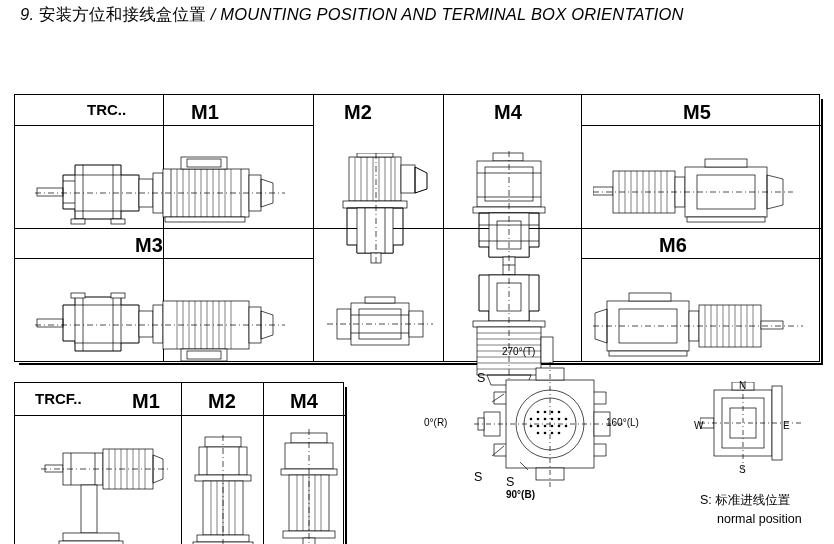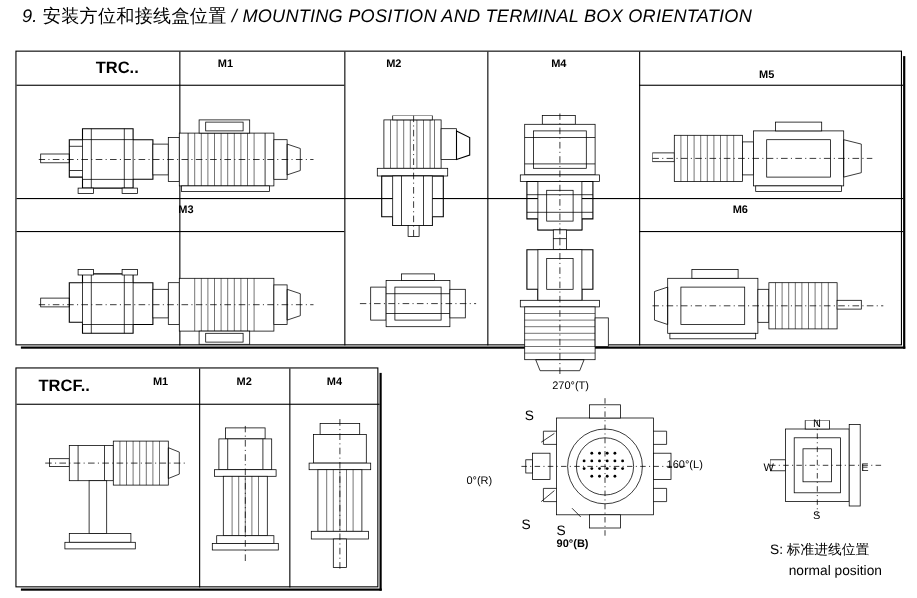--- a/index.html
+++ b/index.html
@@ -8,33 +8,33 @@
     font-family:"Liberation Sans", sans-serif;
     color:#000;position:relative;overflow:hidden;
   }
   .title{
     position:absolute;left:20px;top:4px;width:822px;
     font-size:16.5px;font-weight:normal;font-style:italic;
     letter-spacing:.2px;white-space:nowrap;
   }
   .title .cn{font-family:"DejaVu Sans", sans-serif;font-style:normal;}
   
-  .panel{position:absolute;border:1px solid #000;box-sizing:border-box;background:#fff;}
+  .panel{position:absolute;border:1px solid #000;box-sizing:border-box;background:#fff;margin-top:48px;}
   .panel.shadow::after{
     content:"";position:absolute;left:4px;top:4px;right:-4px;bottom:-4px;
     border-right:2px solid #000;border-bottom:2px solid #000;
     z-index:-1;
   }
   #panel-top{left:14px;top:46px;width:806px;height:268px;}
   #panel-bottom{left:14px;top:334px;width:330px;height:200px;}
   .vline,.hline{position:absolute;background:#000;}
   .vline{width:1px;}
   .hline{height:1px;}
   .cell-label{
-    position:absolute;font-size:10px;font-weight:bold;text-align:center;
+    position:absolute;font-size:20px;font-weight:bold;text-align:center;
   }
   .series-label{
     position:absolute;font-size:15px;font-weight:bold;
   }
   
   .draw{position:absolute;}
   svg{display:block;}
   .ln{stroke:#000;fill:none;stroke-width:1;}
   .ln-thin{stroke:#000;fill:none;stroke-width:0.7;}
   .fillw-thin{fill:#fff;stroke:#000;stroke-width:0.7;}
@@ -65,22 +65,22 @@
   <div class="vline" style="left:566px;top:0;height:267px;"></div>
   <div class="hline" style="left:0;top:30px;width:298px;"></div>
   <div class="hline" style="left:0;top:163px;width:298px;"></div>
   <div class="hline" style="left:566px;top:30px;width:240px;"></div>
   <div class="hline" style="left:566px;top:163px;width:240px;"></div>
 
   <div class="series-label" style="left:72px;top:6px;">TRC..</div>
   <div class="cell-label" style="left:160px;top:6px;width:60px;">M1</div>
   <div class="cell-label" style="left:313px;top:6px;width:60px;">M2</div>
   <div class="cell-label" style="left:463px;top:6px;width:60px;">M4</div>
-  <div class="cell-label" style="left:652px;top:16px;width:60px;">M5</div>
-  <div class="cell-label" style="left:124px;top:139px;width:60px;">M3</div>
+  <div class="cell-label" style="left:652px;top:6px;width:60px;">M5</div>
+  <div class="cell-label" style="left:104px;top:139px;width:60px;">M3</div>
   <div class="cell-label" style="left:628px;top:139px;width:60px;">M6</div>
 
   <div class="draw" style="left:20px;top:60px;">
     <svg width="262" height="70" viewBox="0 0 262 70">
 
       <rect class="fillw-thin" x="2" y="33" width="26" height="8"></rect>
 
       <path class="ln" d="M28 20 L40 20 L40 10 L86 10 L86 20 L104 20 L104 56 L86 56 L86 64 L40 64 L40 54 L28 54 Z"></path>
       <rect class="fillw-thin" x="40" y="20" width="46" height="36"></rect>
       <line class="ln-thin" x1="48" y1="10" x2="48" y2="64"></line>
@@ -438,21 +438,21 @@
 
     <line class="ln-thin" x1="22" y1="42" x2="34" y2="34"></line>
     <line class="ln-thin" x1="22" y1="96" x2="34" y2="86"></line>
     <line class="ln-thin" x1="58" y1="110" x2="50" y2="102"></line>
 
     <line class="ln-thin" stroke-dasharray="5 3 1 3" x1="4" y1="64" x2="156" y2="64"></line>
     <line class="ln-thin" stroke-dasharray="5 3 1 3" x1="80" y1="2" x2="80" y2="128"></line>
   </svg>
 </div>
 <div class="rlabel" style="left:502px;top:346px;">270°(T)</div>
-<div class="rlabel" style="left:424px;top:417px;margin-top:15px;">0°(R)</div>
+<div class="rlabel" style="left:424px;top:417px;">0°(R)</div>
 <div class="rlabel" style="left:606px;top:417px;">160°(L)</div>
 <div class="rlabel" style="left:506px;top:489px;font-weight:bold;">90°(B)</div>
 <div class="slab" style="left:477px;top:371px;">S</div>
 <div class="slab" style="left:474px;top:470px;">S</div>
 <div class="slab" style="left:506px;top:475px;">S</div>
 
 <div class="rdiag" style="left:700px;top:382px;">
   <svg width="110" height="86" viewBox="0 0 110 86">
 
     <rect class="fillw-thin" x="0" y="36" width="14" height="10"></rect>

